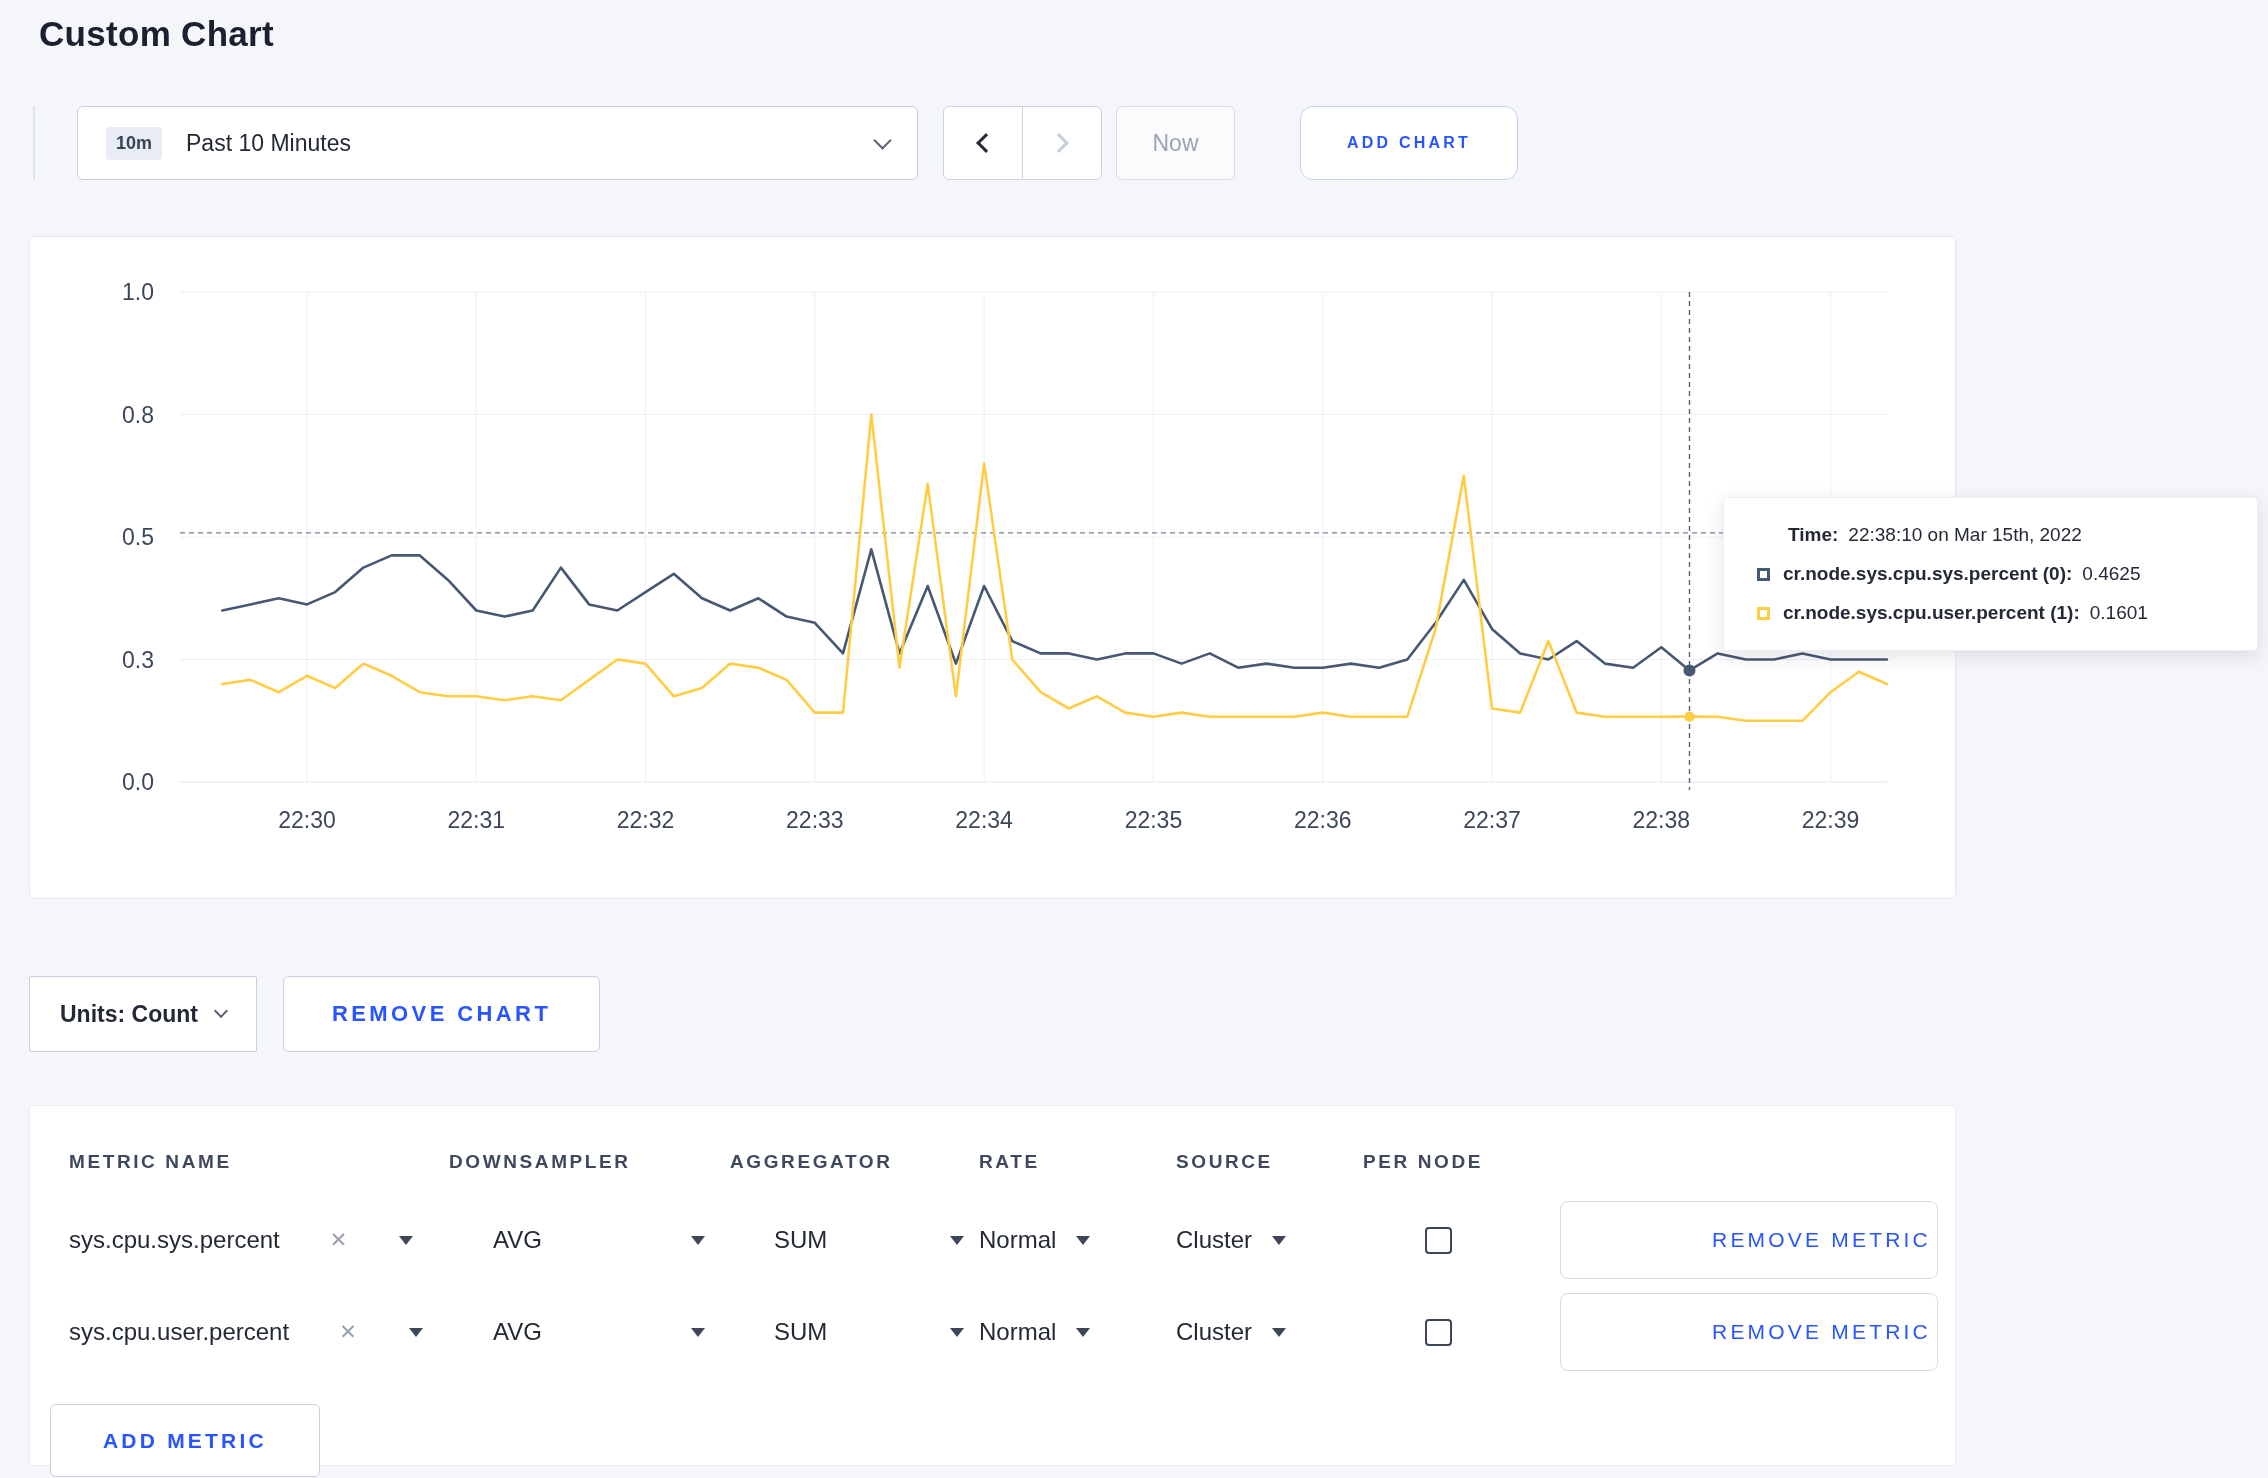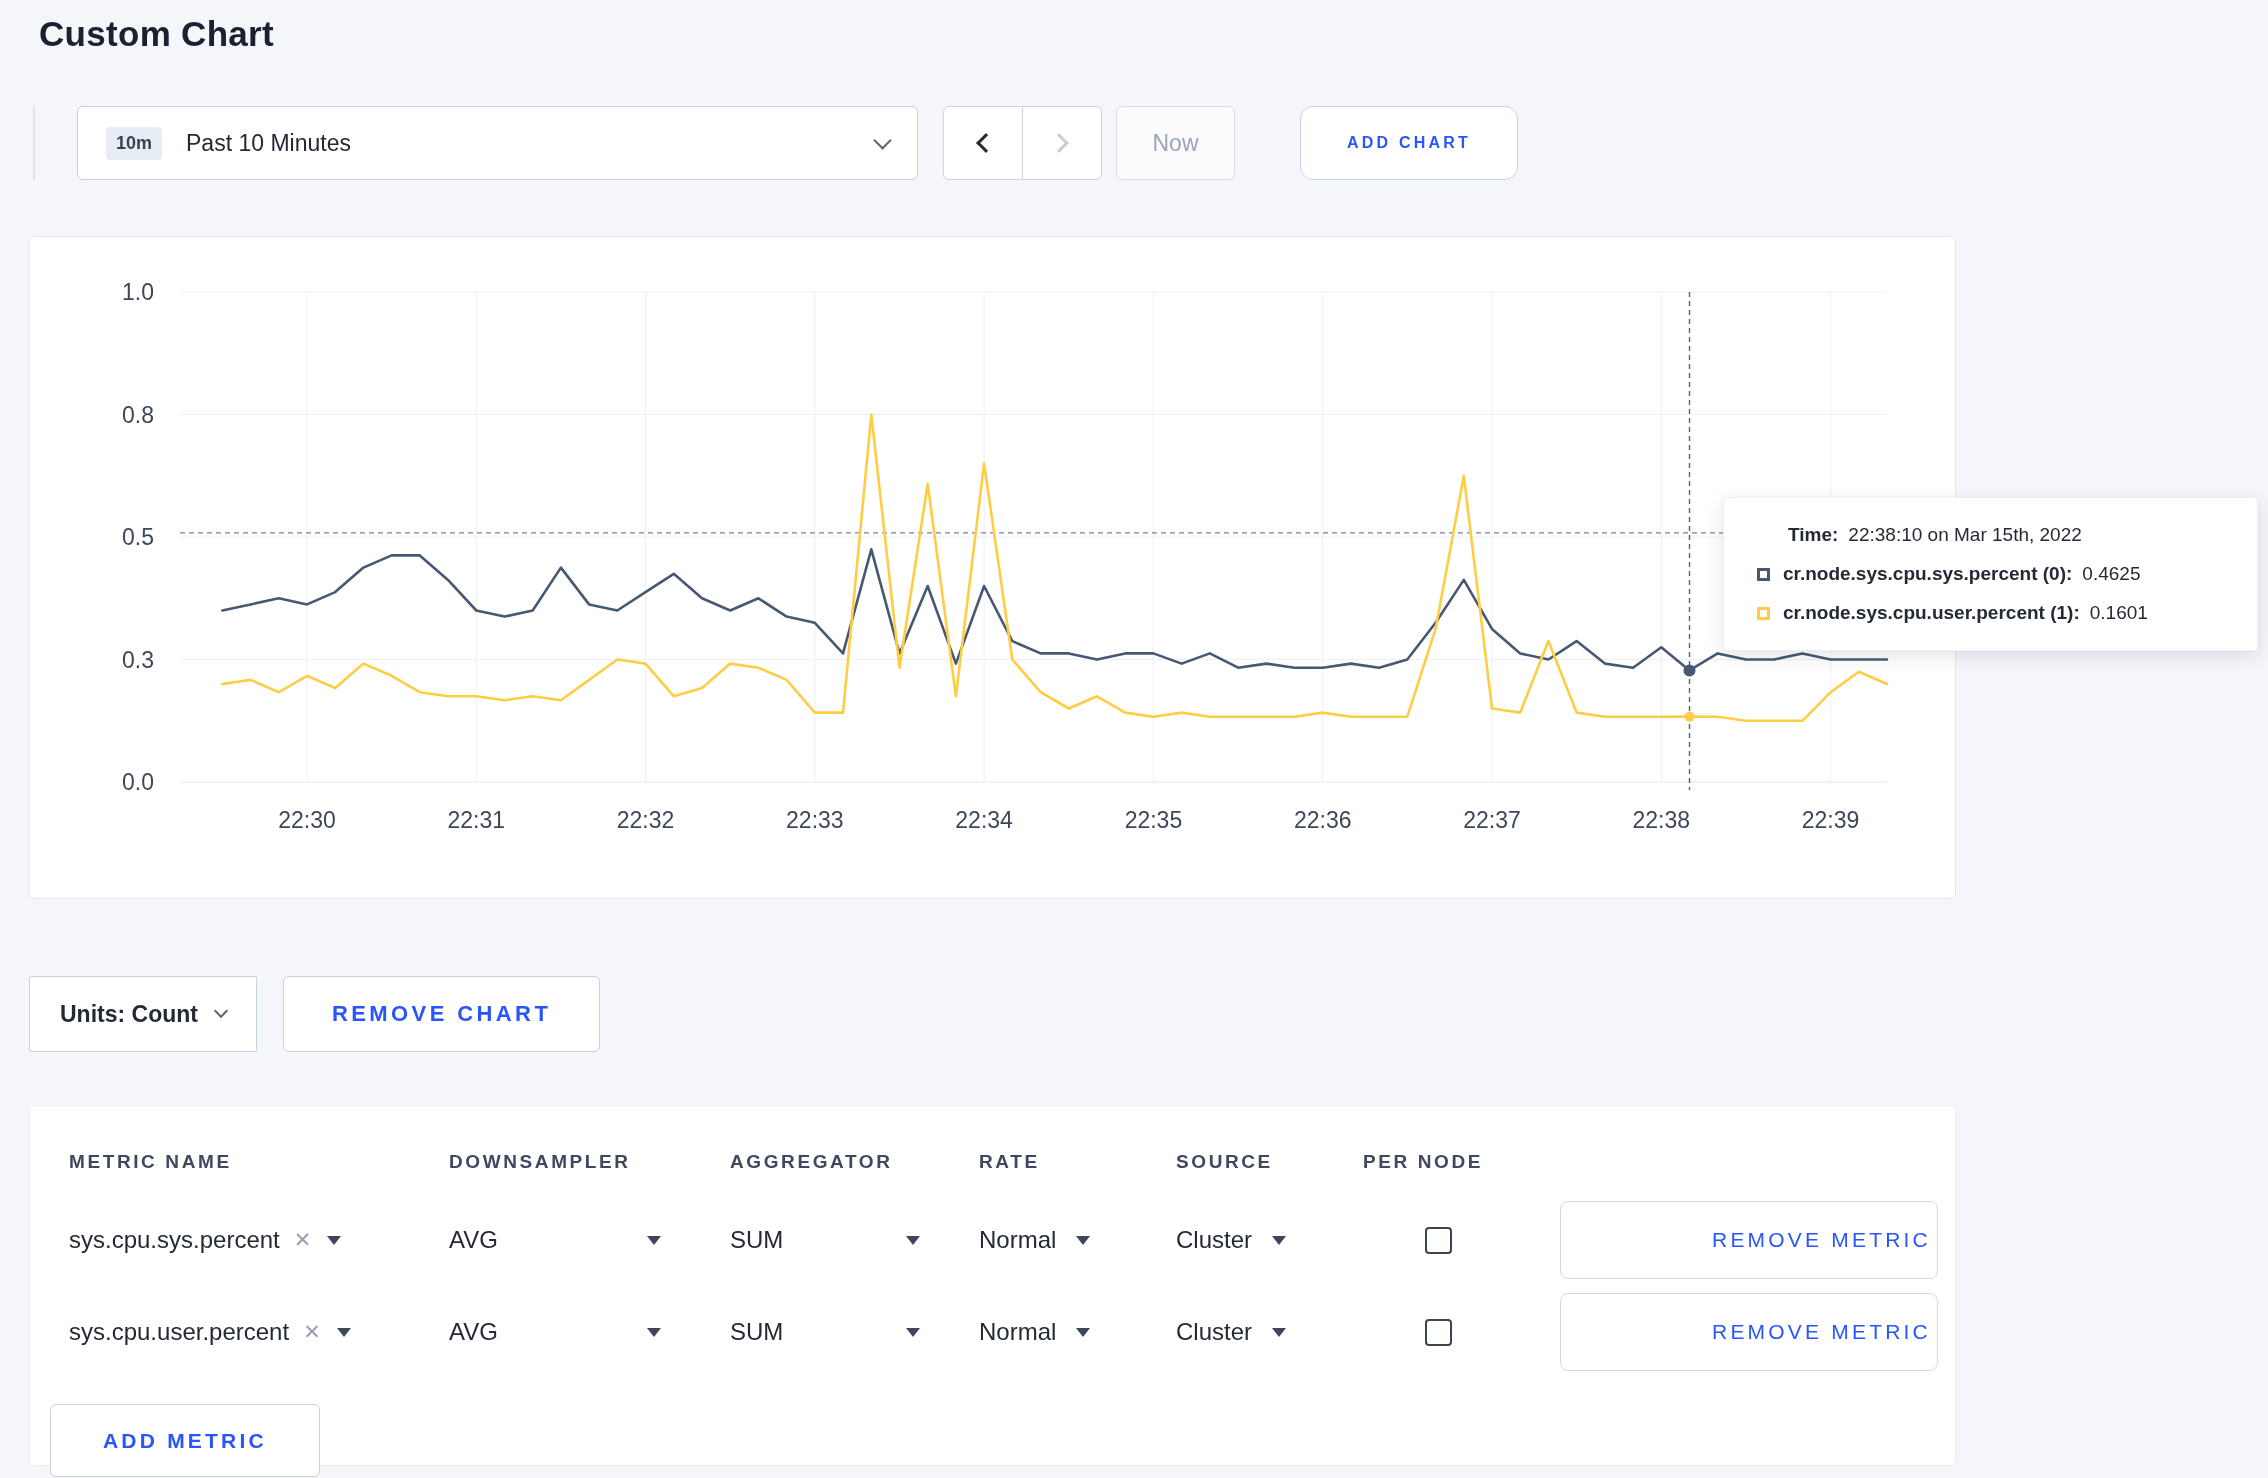--- a/index.html
+++ b/index.html
@@ -53,24 +53,24 @@
   .units-row { margin-top:77px; display:flex; gap:26px; }
   .units-btn { height:76px; padding:0 30px; border:1px solid #c9d1e0; border-radius:2px; display:flex; align-items:center; gap:18px; font-size:23px; font-weight:700; color:#242a35; }
   .remove-chart-btn { height:76px; padding:0 48px; border:1px solid #c9d1e0; border-radius:6px; color:var(--accent); font-size:22px; font-weight:700; letter-spacing:3.4px; }
 
   
   .metrics-card { margin-top:53px; width:1927px; height:361px; background:#fff; border:1px solid #eceef4; border-radius:4px; padding:24px 20px 0 39px; }
   .mg { display:grid; grid-template-columns:380px 281px 249px 197px 187px 197px 1fr; align-items:center; }
   .mg.header { height:64px; }
   .mg.header span { font-size:19px; font-weight:600; letter-spacing:2.6px; color:#3e4960; }
   .mg.row { height:92px; font-size:24px; }
-  .cell { display:flex; align-items:center; }
+  .cell { display:flex; align-items:center;gap:36px; }
   .clear { color:#98a1b2; font-size:21px; margin-left:14px; cursor:pointer; }
   .caret { width:0; height:0; border-left:7px solid transparent; border-right:7px solid transparent; border-top:9px solid #3d4759; margin-left:16px; }
-  .sel-wide { justify-content:space-between; cursor:pointer; }
+  .sel-wide { justify-content:space-between; cursor:pointer;margin-left:44px; }
   .sel-wide.ds { width:212px; }
   .sel-wide.agg { width:190px; }
   .sel-inline { gap:4px; cursor:pointer; }
   .checkbox { width:27px; height:27px; border:2px solid #3b4555; border-radius:4px; background:#fff; margin-left:62px; cursor:pointer; }
   .action { justify-content:flex-start; }
   .remove-metric-btn { width:378px; height:78px; border:1px solid #d4d9e6; border-radius:8px; color:var(--accent); font-size:21px; font-weight:400; letter-spacing:3.2px;text-align:right; }
   .add-metric-btn { margin:26px 0 0 -19px; height:73px; padding:0 52px; border:1px solid #c9d1e0; border-radius:6px; color:var(--accent); font-size:21px; font-weight:700; letter-spacing:3.2px; }
 </style>
 </head>
 <body>

